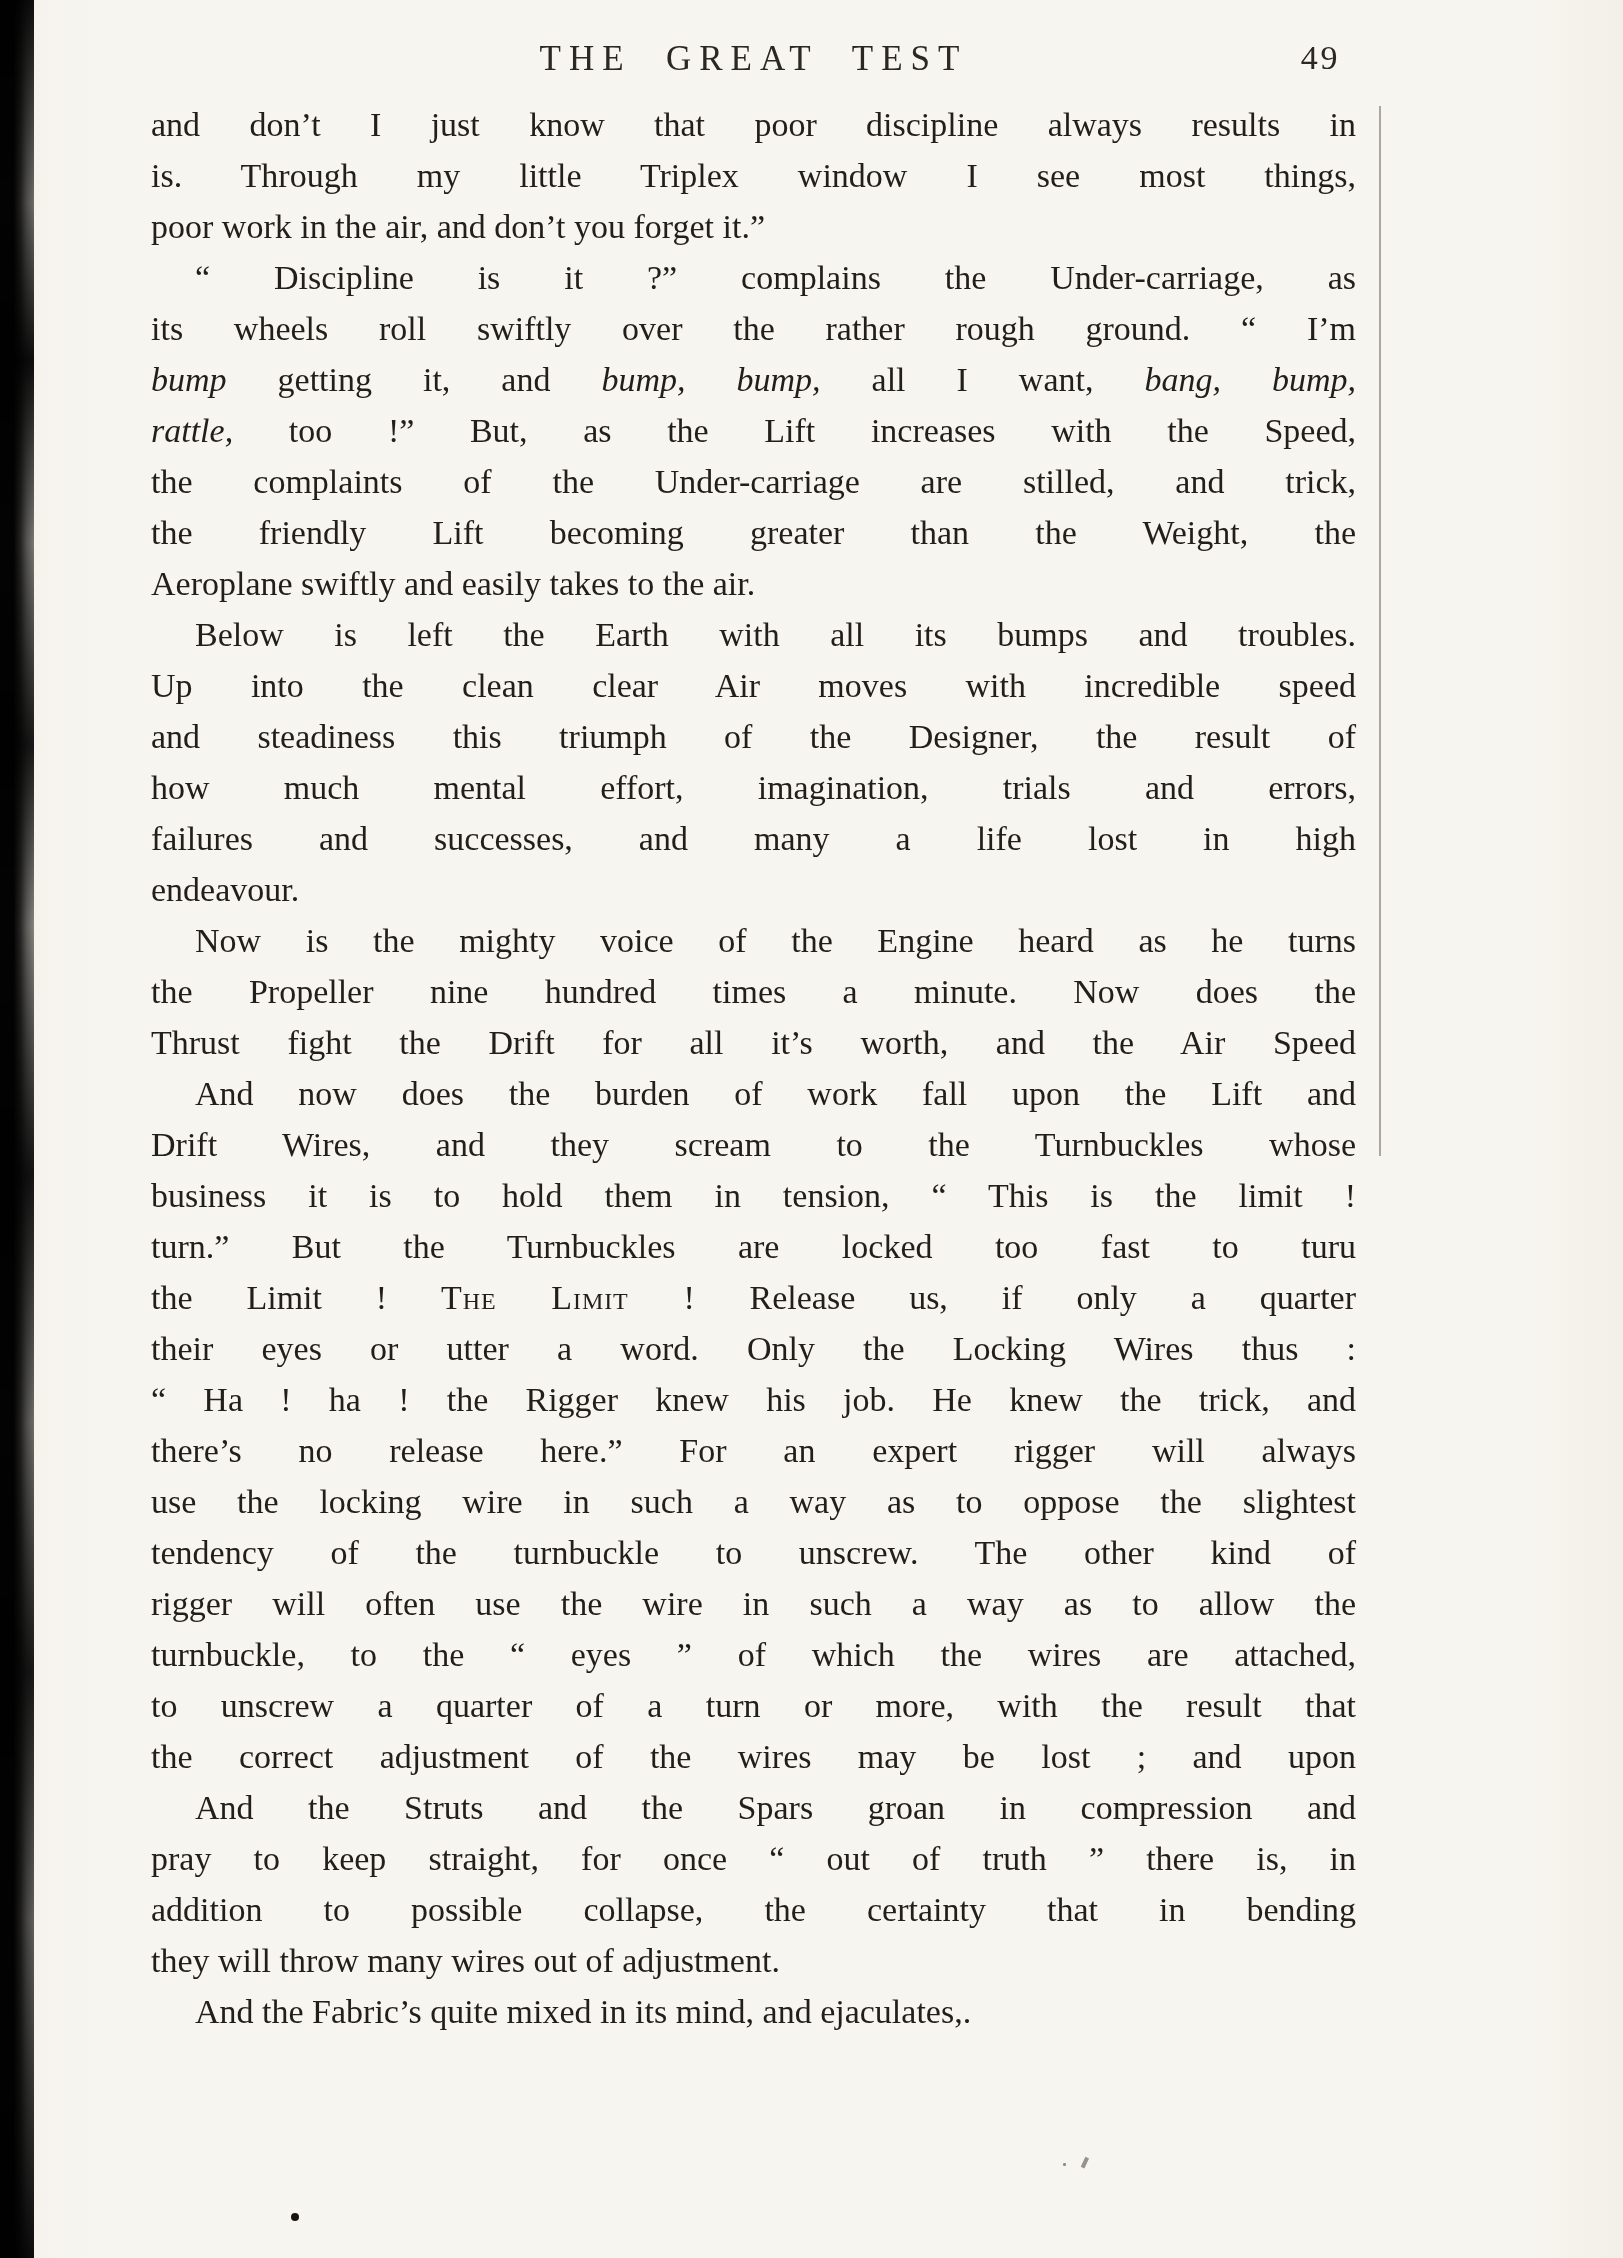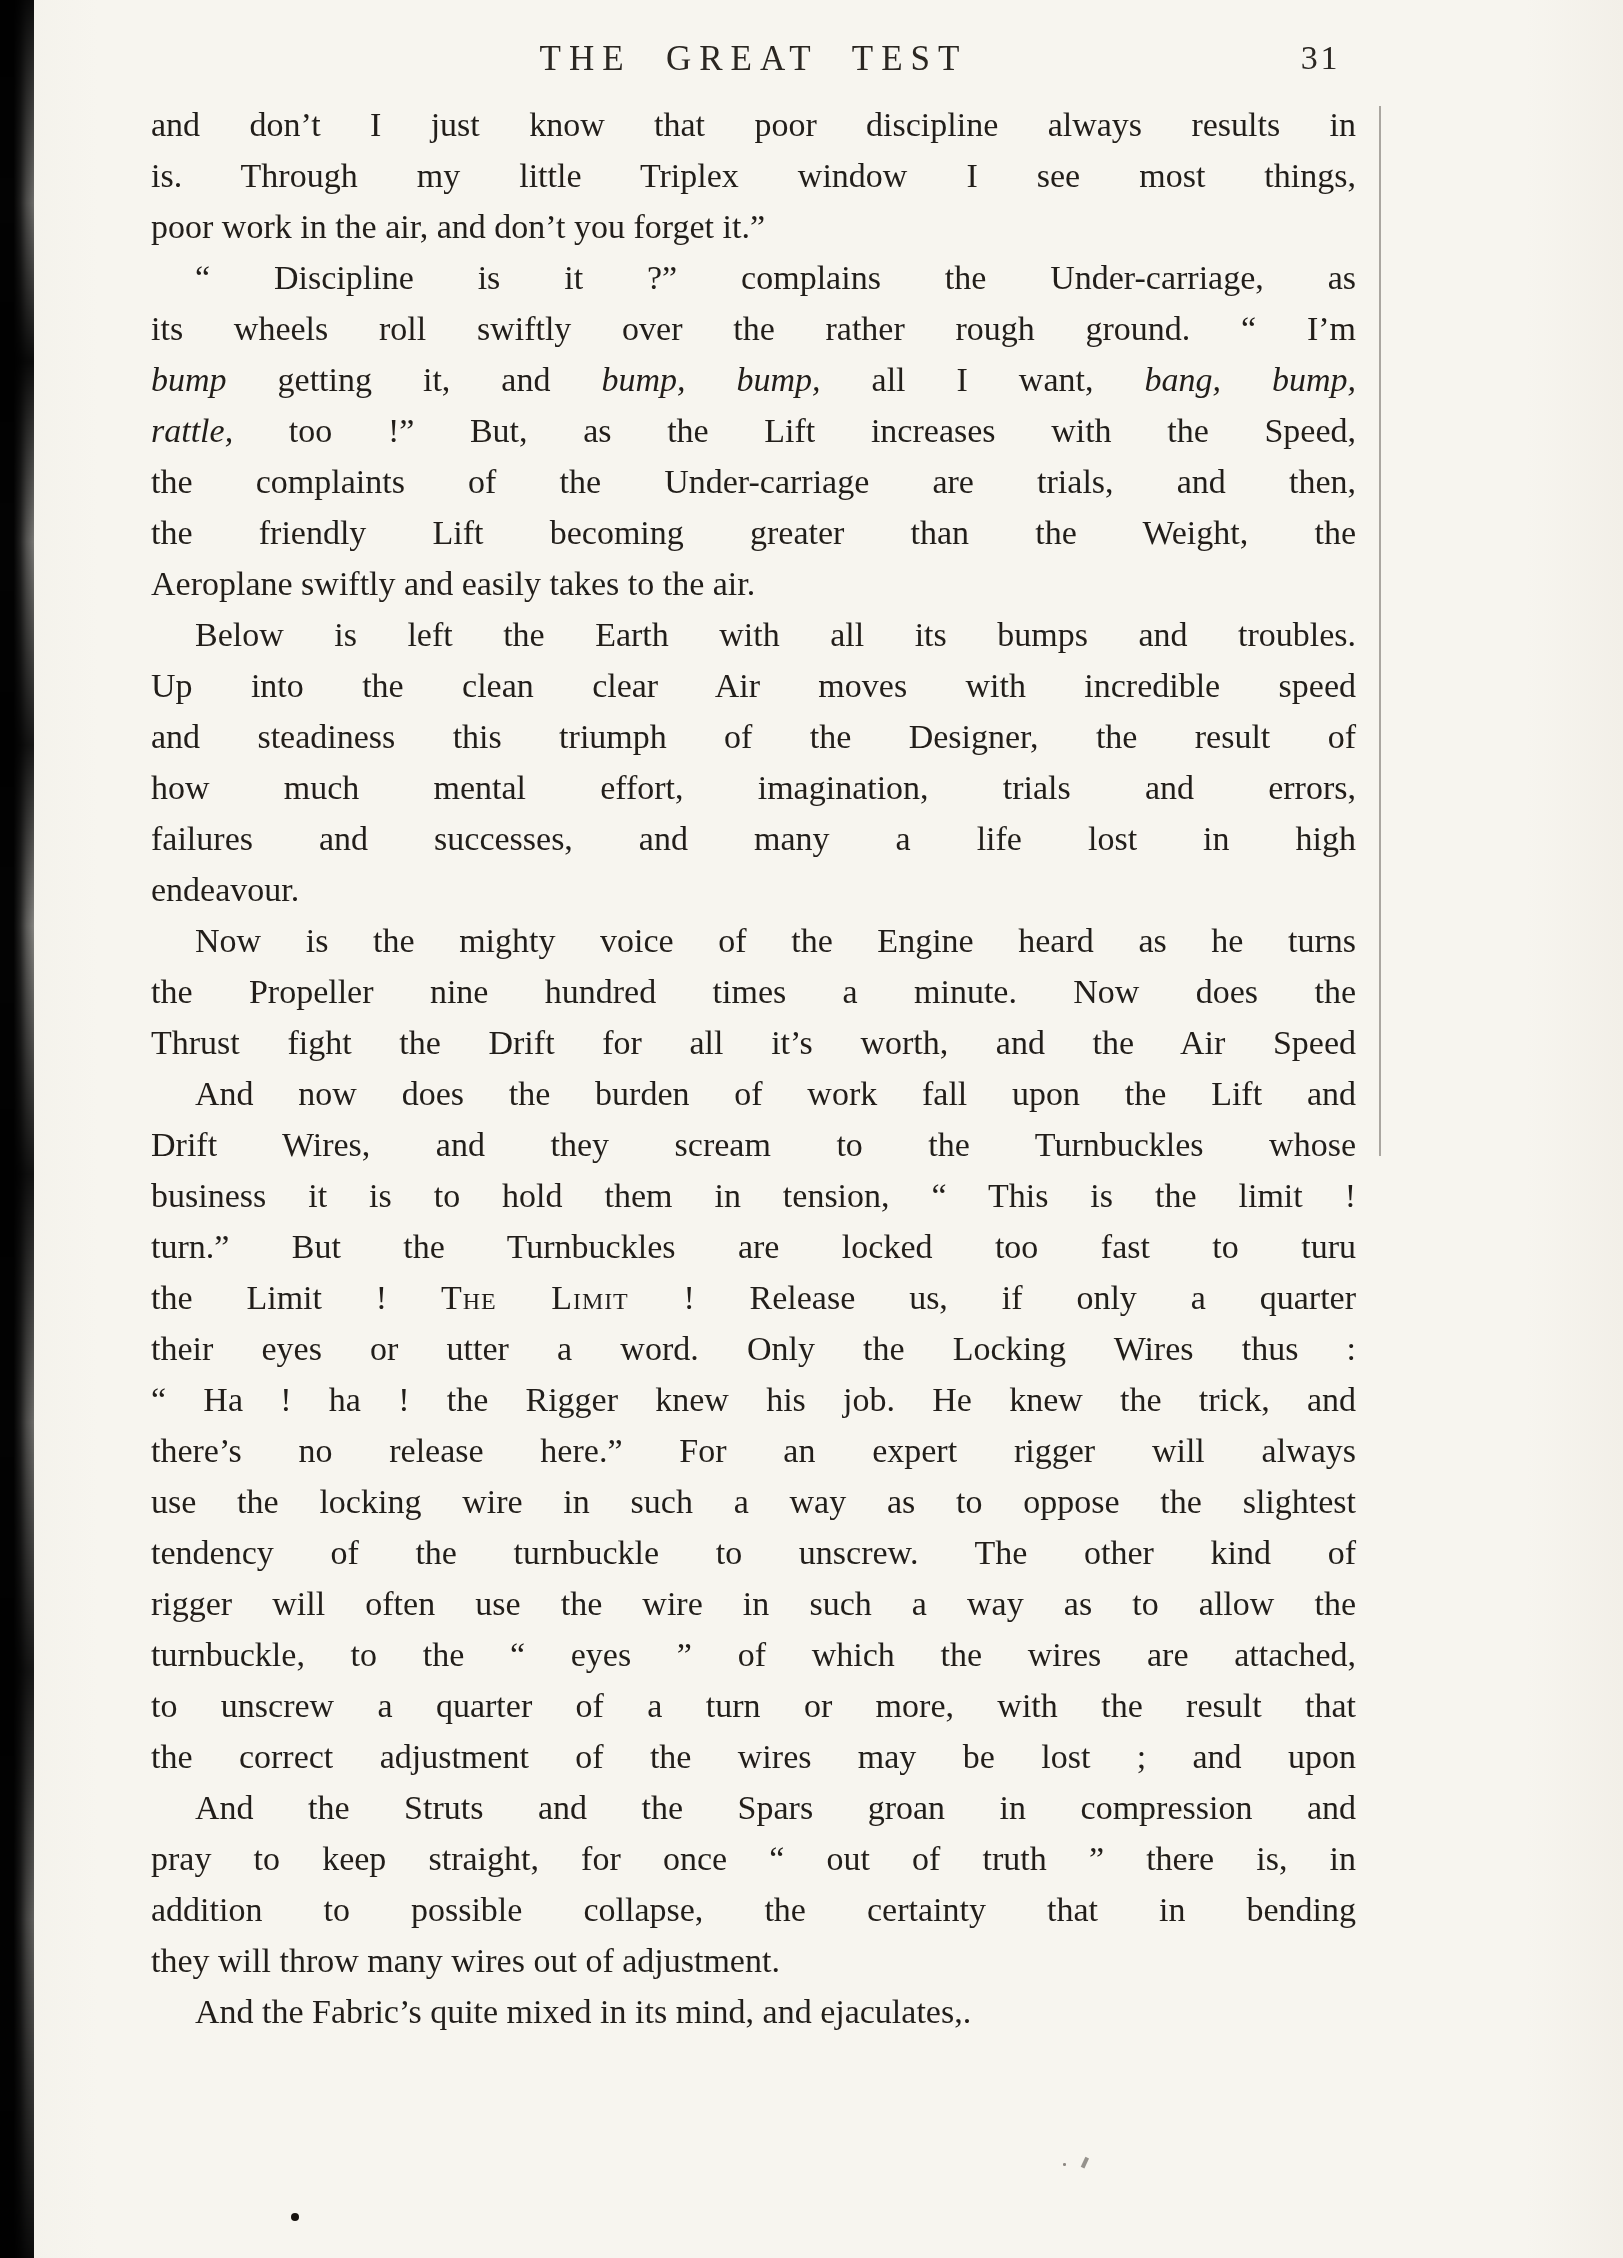--- a/index.html
+++ b/index.html
@@ -115,35 +115,35 @@
 
 <div class="page">
   <div class="binding"></div>
   <div class="scan-line"></div>
   <div class="speck-1"></div>
   <div class="speck-2"></div>
   <div class="speck-3"></div>
 
   <div class="header">
     <span class="running-title">THE GREAT TEST</span>
-    <span class="page-number">31</span>
+    <span class="page-number">49</span>
   </div>
 
   <div class="body-text">
       <div class="paragraph">
         <div class="line"><span>and don’t I just know that poor discipline always results in</span></div>
         <div class="line"><span>is. Through my little Triplex window I see most things,</span></div>
         <div class="line last"><span>poor work in the air, and don’t you forget it.”</span></div>
       </div>
       <div class="paragraph">
         <div class="line indent"><span>“ Discipline is it ?” complains the Under-carriage, as</span></div>
         <div class="line"><span>its wheels roll swiftly over the rather rough ground. “ I’m</span></div>
         <div class="line"><span class="italic">bump</span><span> getting it, and </span><span class="italic">bump,</span><span> </span><span class="italic">bump,</span><span> all I want, </span><span class="italic">bang,</span><span> </span><span class="italic">bump,</span></div>
         <div class="line"><span class="italic">rattle,</span><span> too !” But, as the Lift increases with the Speed,</span></div>
-        <div class="line"><span>the complaints of the Under-carriage are trials, and then,</span></div>
+        <div class="line"><span>the complaints of the Under-carriage are stilled, and trick,</span></div>
         <div class="line"><span>the friendly Lift becoming greater than the Weight, the</span></div>
         <div class="line last"><span>Aeroplane swiftly and easily takes to the air.</span></div>
       </div>
       <div class="paragraph">
         <div class="line indent"><span>Below is left the Earth with all its bumps and troubles.</span></div>
         <div class="line"><span>Up into the clean clear Air moves with incredible speed</span></div>
         <div class="line"><span>and steadiness this triumph of the Designer, the result of</span></div>
         <div class="line"><span>how much mental effort, imagination, trials and errors,</span></div>
         <div class="line"><span>failures and successes, and many a life lost in high</span></div>
         <div class="line last"><span>endeavour.</span></div>

